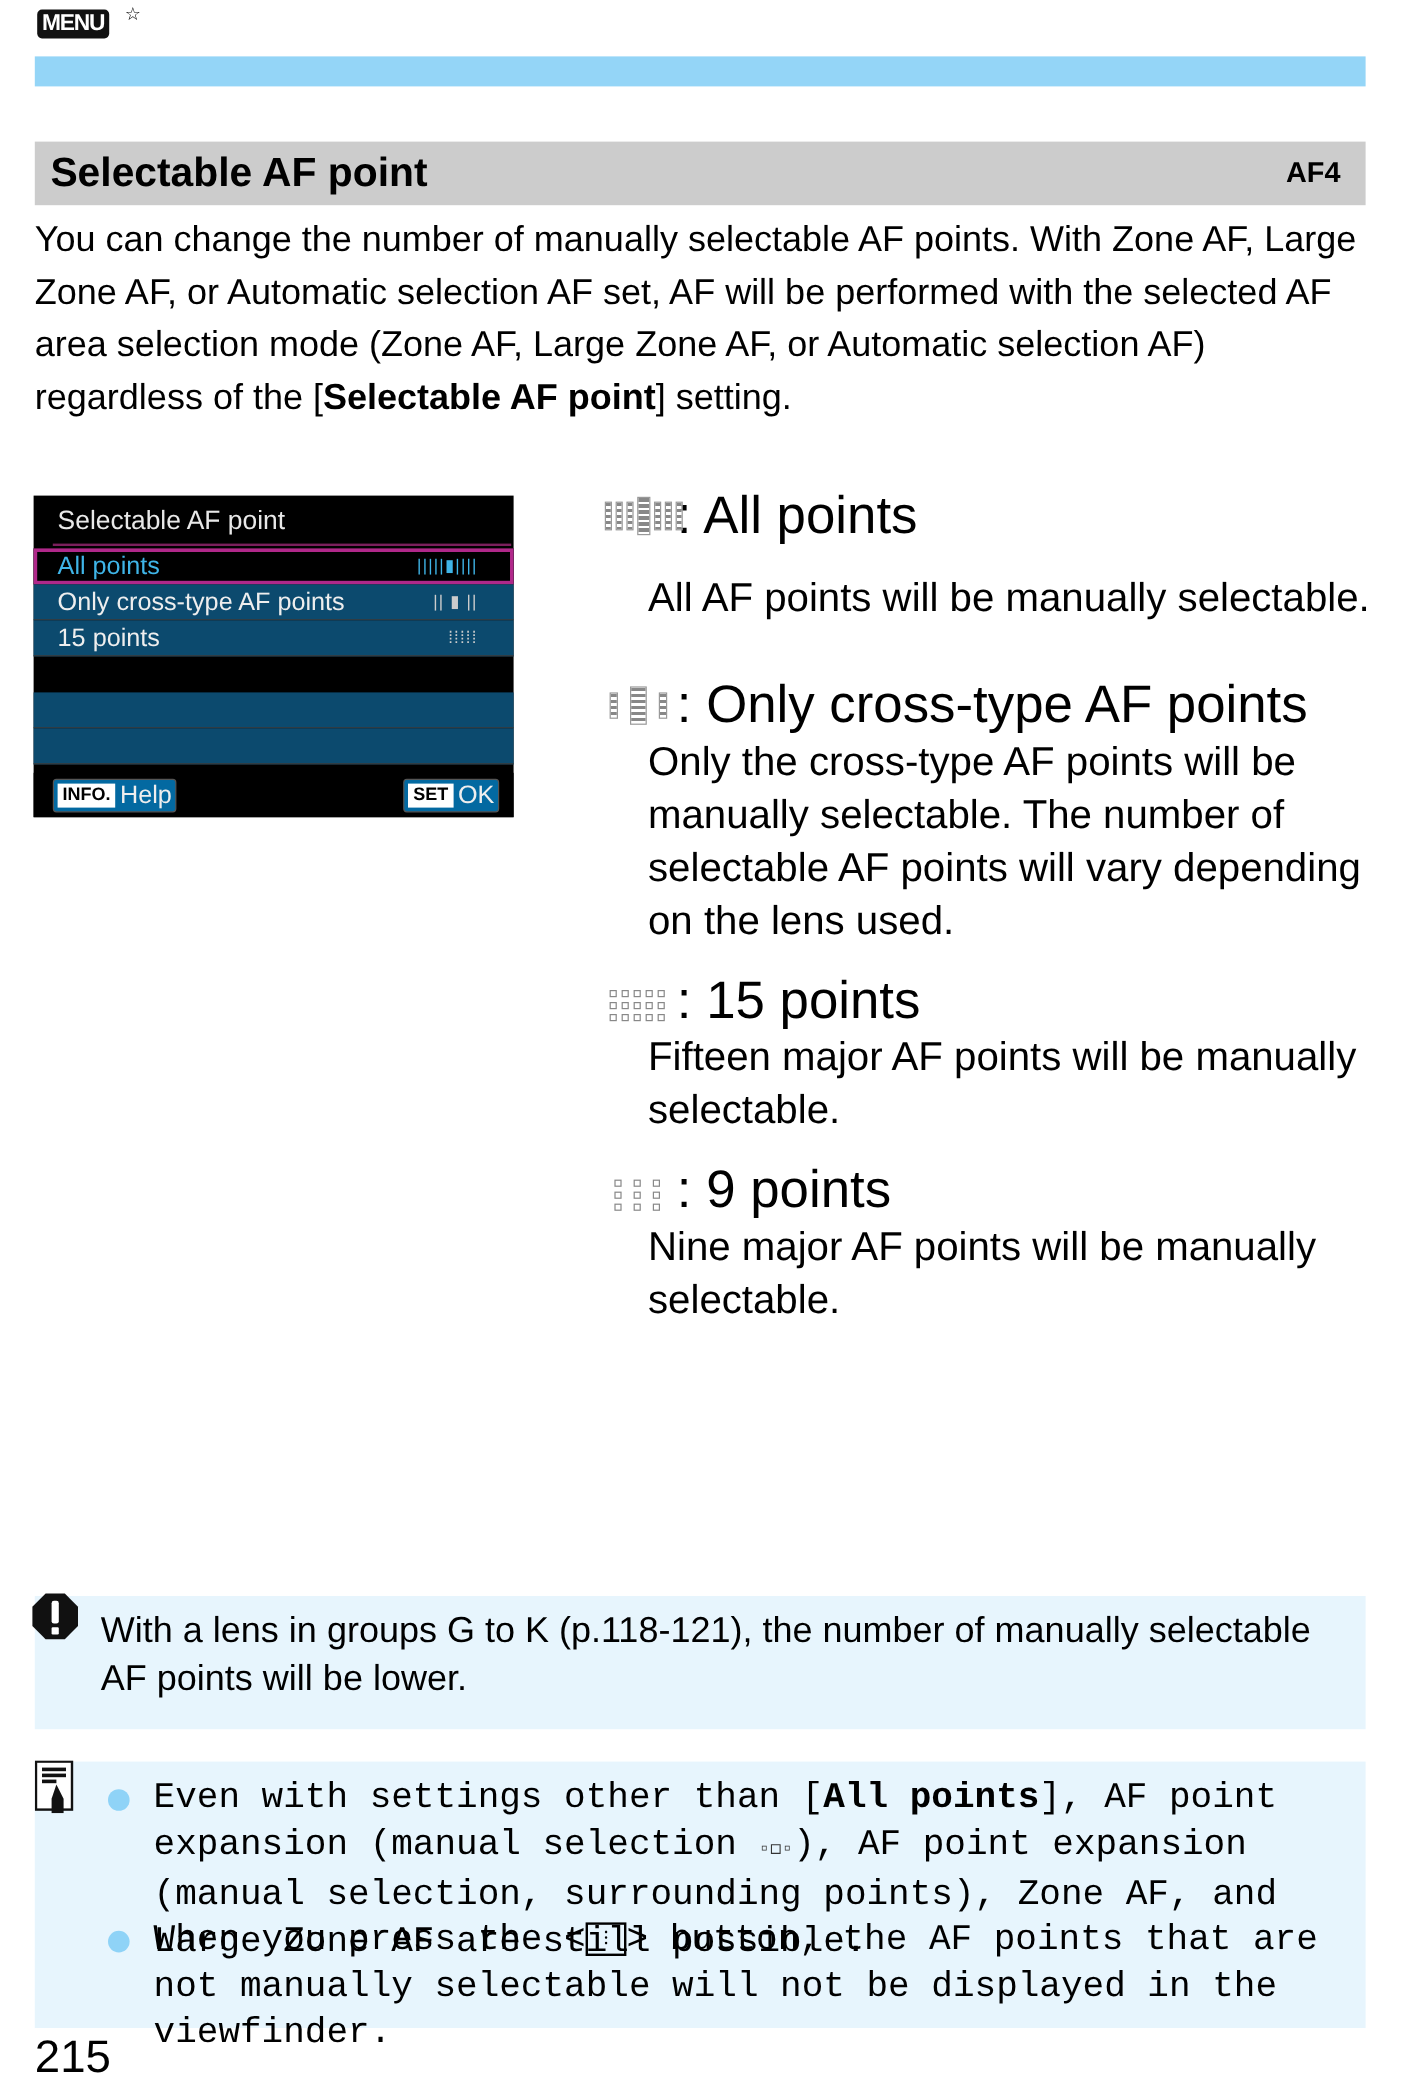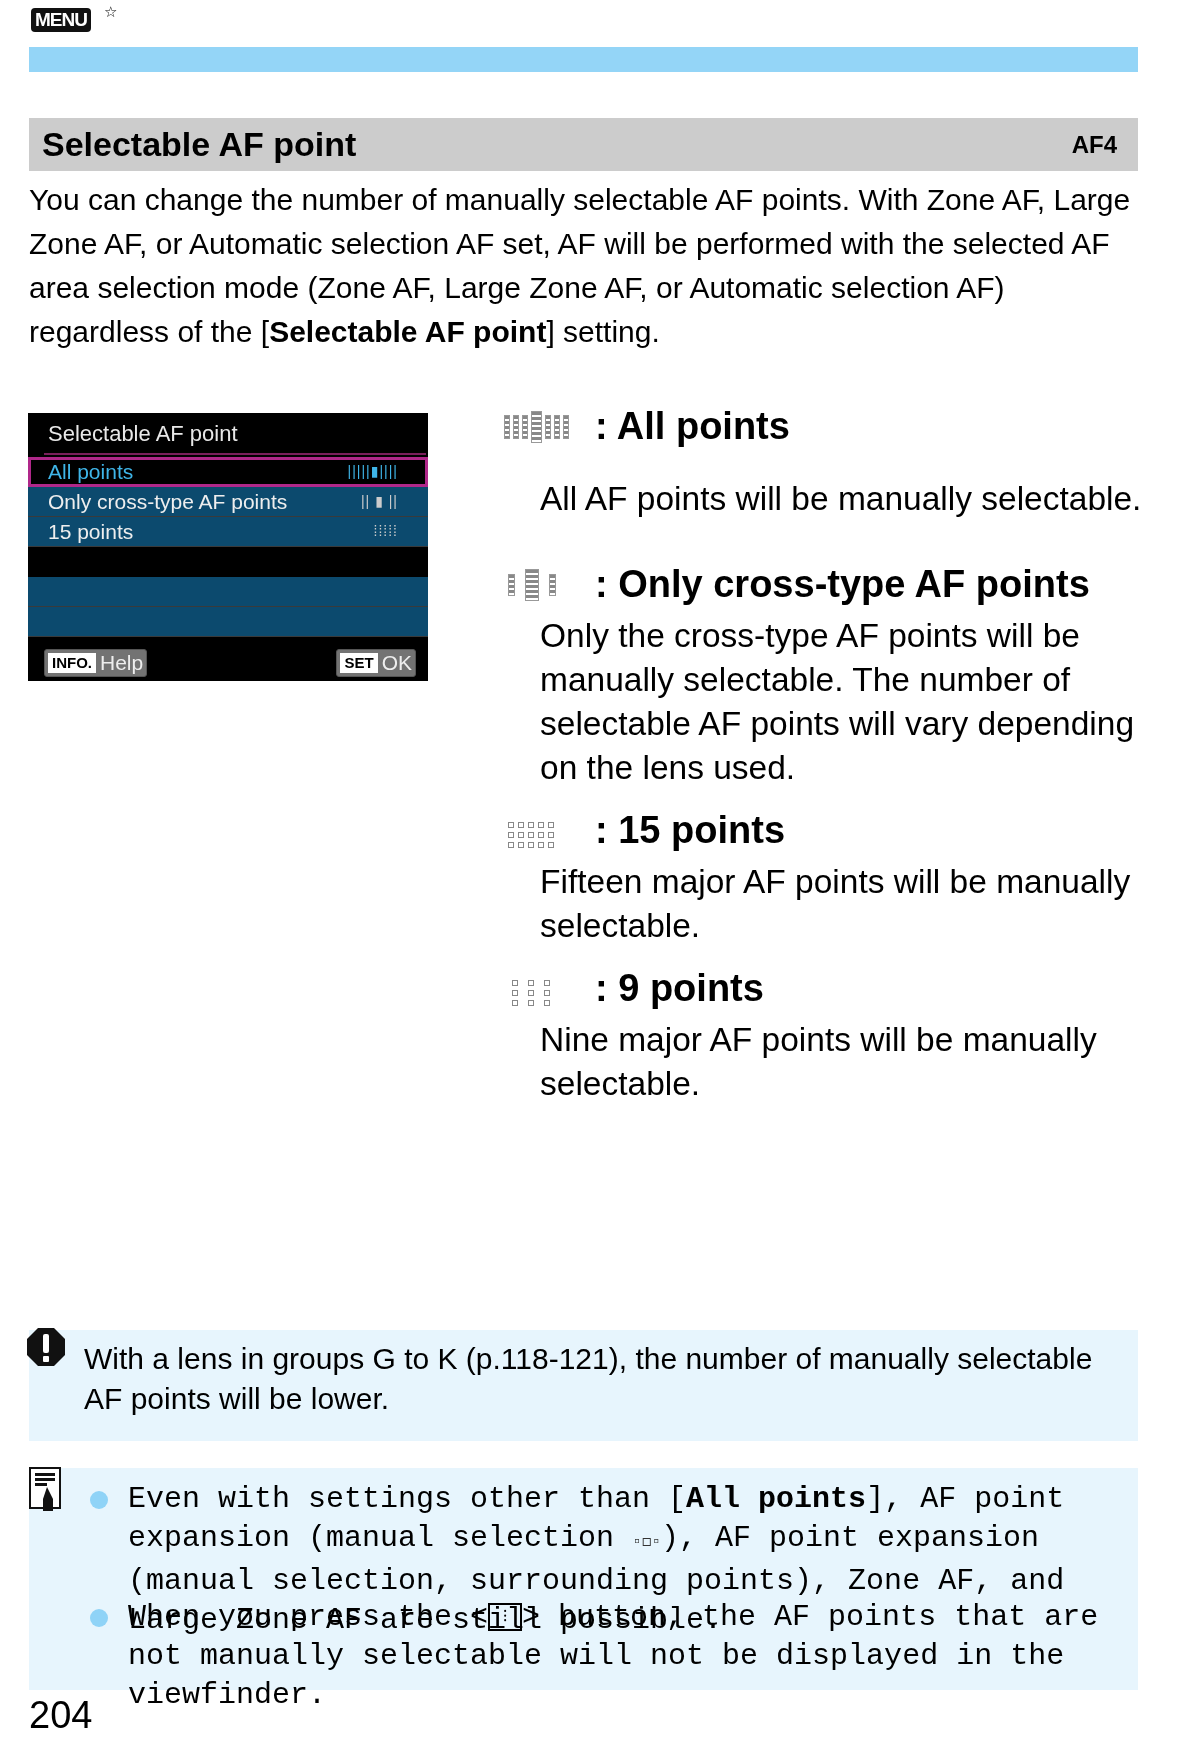--- a/index.html
+++ b/index.html
@@ -18,24 +18,24 @@
   #cam{left:28px;top:413px;width:400px;height:268px;background:#000;}
   #cam-title{left:20px;top:6px;font-size:22px;color:#e8e8e8;line-height:30px;}
   #cam-title-line{left:16px;top:40px;width:382px;height:2px;background:#7a1f5c;}
   .cam-row{position:absolute;left:0;width:400px;height:29px;background:#0c4a6e;border-bottom:1px solid #3a3a3a;}
   .cam-row .lbl{position:absolute;left:20px;top:0;line-height:29px;font-size:21px;color:#eee;}
   .cam-row .ico{position:absolute;right:30px;top:0;line-height:29px;font-size:14px;color:#ccc;letter-spacing:1px;}
   .cam-row.sel{background:#000;outline:3px solid #b0288a;outline-offset:-3px;}
   .cam-row.sel .lbl{color:#3fb5e8;}
   .cam-row.sel .ico{color:#3fb5e8;}
   #cam-foot{left:0;top:231px;width:400px;height:37px;background:#000;}
-  .cam-btn{position:absolute;top:5px;height:26px;background:#737373;border:1px solid #555;border-radius:3px;display:flex;align-items:center;font-size:21px;color:#eee;padding:0 3px;}
+  .cam-btn{position:absolute;top:5px;height:26px;background:#0369a1;border:1px solid #555;border-radius:3px;display:flex;align-items:center;font-size:21px;color:#eee;padding:0 3px;}
   .cam-btn .k{background:#fff;color:#000;font-size:15px;font-weight:bold;padding:0 4px;margin-right:4px;line-height:20px;}
   
-  .opt-head{position:absolute;left:504px;font-size:38px;font-weight:bold;display:flex;align-items:center;gap:31px;}
+  .opt-head{position:absolute;left:504px;font-size:44px;font-weight:normal;display:flex;align-items:center;}
   .opt-ico{display:inline-block;margin-right:6px;width:54px;height:30px;position:relative;}
   .opt-body{position:absolute;left:540px;font-size:33.5px;line-height:44px;width:610px;}
   .dotgrid{display:grid;gap:5px;position:absolute;top:6px;left:4px;}
   .dotgrid i{display:block;width:4px;height:4px;border:1px solid #888;}
   .bars{position:absolute;top:0;left:0;display:flex;gap:3px;align-items:center;height:30px;}
   .bars i{display:block;background:repeating-linear-gradient(#888 0 3px,#fff 3px 5px);border:1px solid #999;}
   
   #caution{left:29px;top:1330px;width:1109px;height:111px;background:#e7f5fd;}
   #caution-icon{left:26px;top:1327px;width:40px;height:40px;}
   #caution-text{left:84px;top:1339px;width:1040px;font-size:30px;line-height:40px;}
@@ -180,13 +180,13 @@
   <rect x="6" y="16" width="12" height="3" fill="#111"></rect>
   <polygon points="18,20 24,32 24,44 14,44 14,32" fill="#111"></polygon>
 </svg>
 
 <span class="bullet" style="top:1491px"></span>
 <div class="note-text" style="top:1480px"><span>Even with settings other than [</span><b>All points</b><span>], AF point expansion (manual selection </span><span style="font-size:16px;color:#333">▫◻▫</span><span>), AF point expansion (manual selection, surrounding points), Zone AF, and Large Zone AF are still possible.</span></div>
 
 <span class="bullet" style="top:1609px"></span>
 <div class="note-text" style="top:1598px"><span>When you press the &lt;</span><span class="inl-box">⁝</span><span>&gt; button, the AF points that are not manually selectable will not be displayed in the viewfinder.</span></div>
 
-<div id="pagenum" class="abs">204</div>
+<div id="pagenum" class="abs">215</div>
 
 </body></html>

